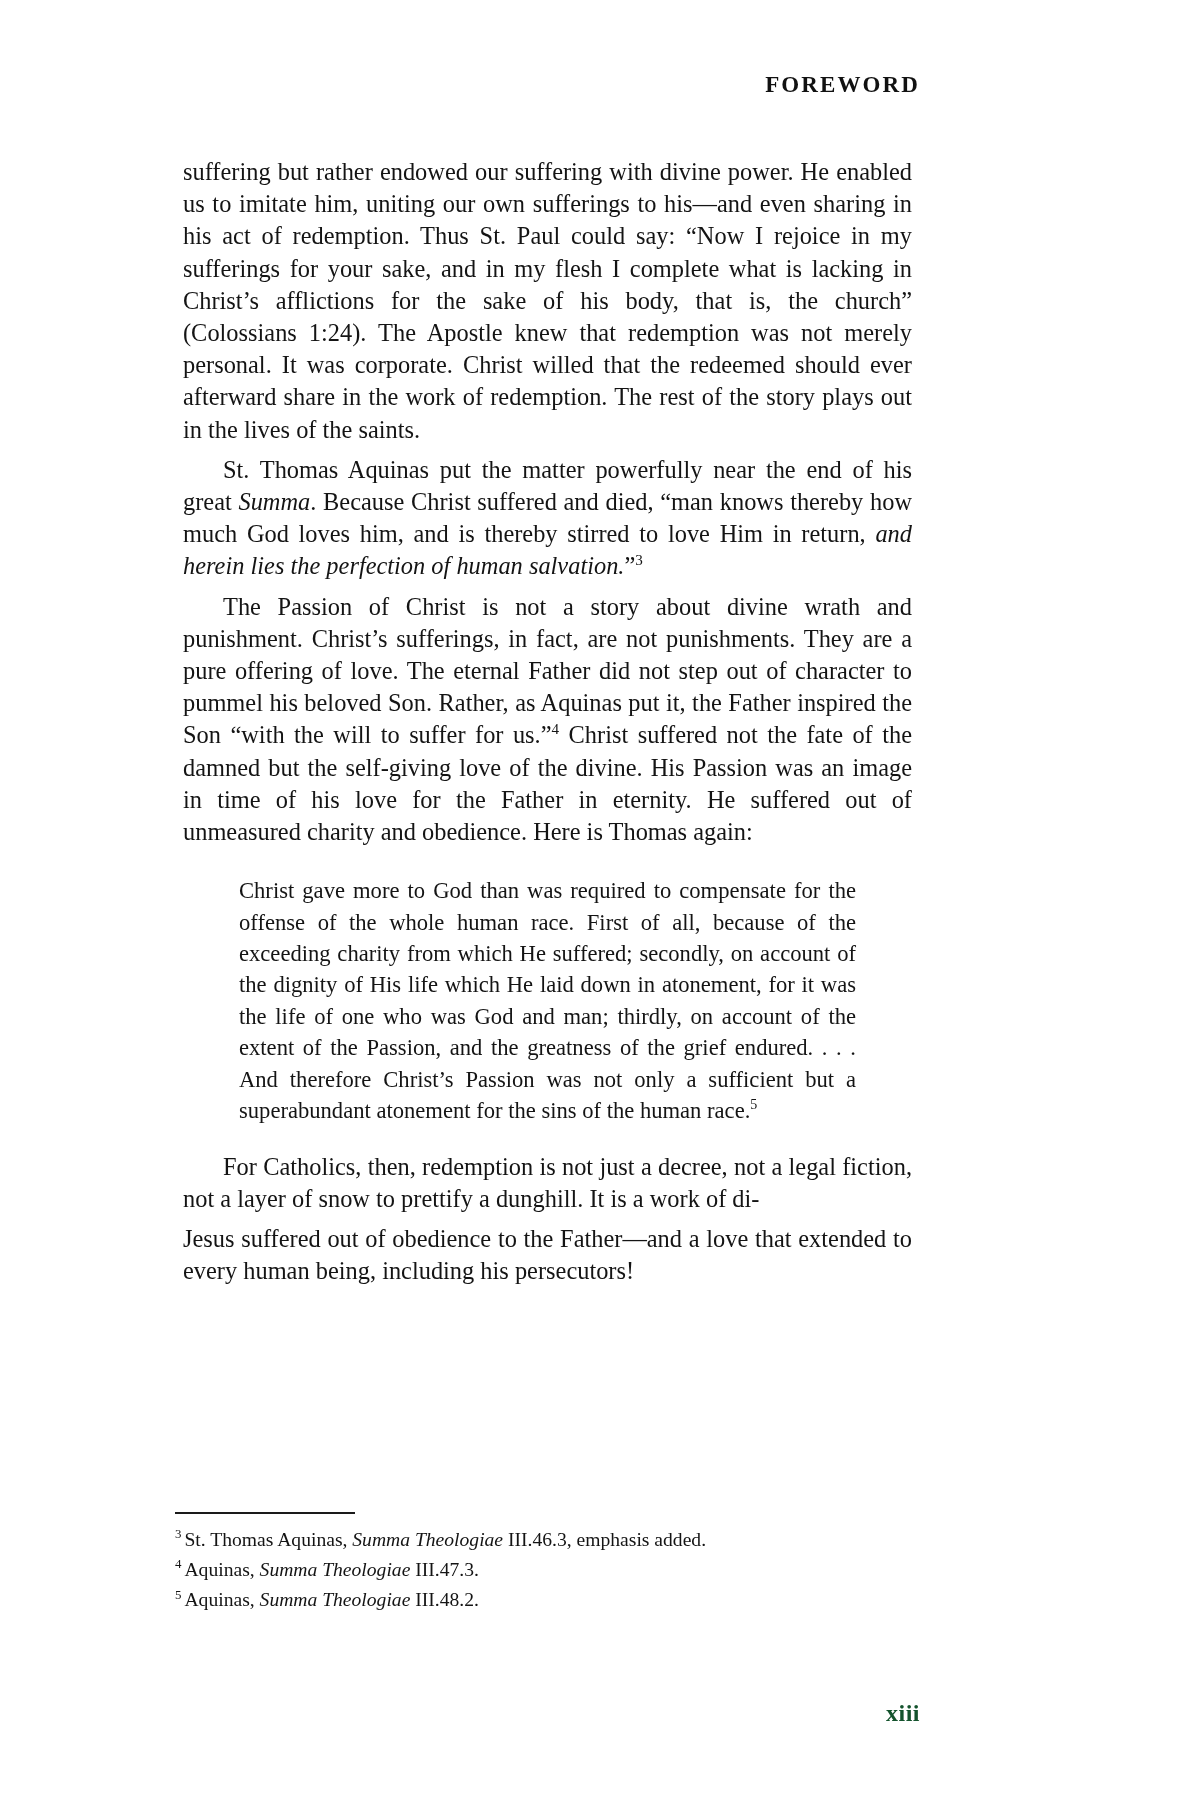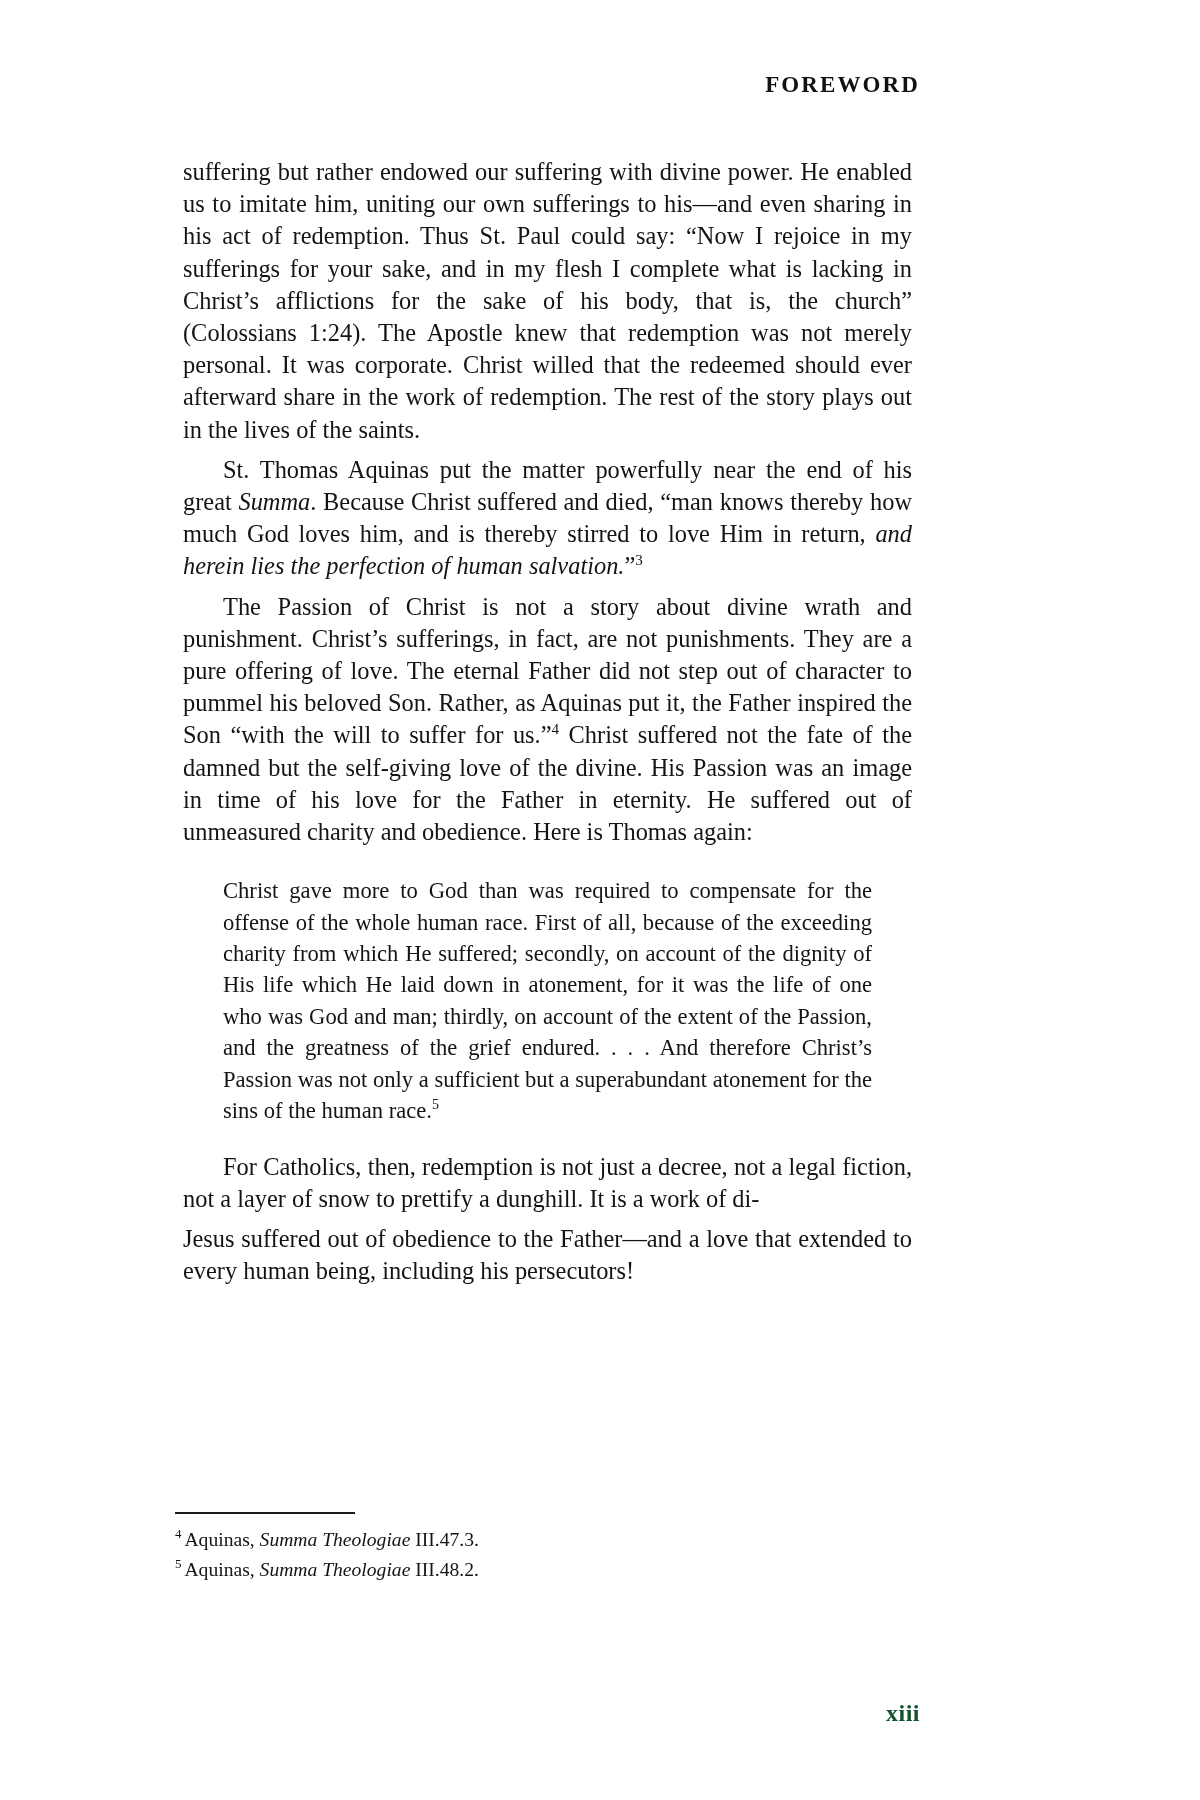--- a/index.html
+++ b/index.html
@@ -56,21 +56,21 @@
 
   .blockquote {
     margin: 27px 0 24px 0;
     padding: 0 48px 0 48px;
     font-size: 22.6px;
     line-height: 31.4px;
     text-align: justify;
     color: #141414;
   }
   .blockquote p {
-    margin: 0;
+    margin: 16px;
   }
 
   .after-quote {
     margin-top: 23px;
   }
 
   sup {
     font-size: 0.62em;
     vertical-align: super;
     line-height: 0;
@@ -135,19 +135,20 @@
     </div>
 
     <p class="body indent">For Catholics, then, redemption is not just a decree, not a legal fiction, not a layer of snow to prettify a dunghill. It is a work of di-</p>
 
     <p class="body after-quote">Jesus suffered out of obedience to the Father—and a love that extended to every human being, including his persecutors!</p>
 
   </div>
 
   <div class="footnotes">
     <div class="fn-rule"></div>
+    <p class="footnote"><sup>3</sup><span>St. Thomas Aquinas, </span><i>Summa Theologiae</i><span> III.46.3, emphasis added.</span></p>
     <p class="footnote"><sup>4</sup><span>Aquinas, </span><i>Summa Theologiae</i><span> III.47.3.</span></p>
     <p class="footnote"><sup>5</sup><span>Aquinas, </span><i>Summa Theologiae</i><span> III.48.2.</span></p>
   </div>
 
   <div class="folio">xiii</div>
 
 </div>
 
 </body></html>

